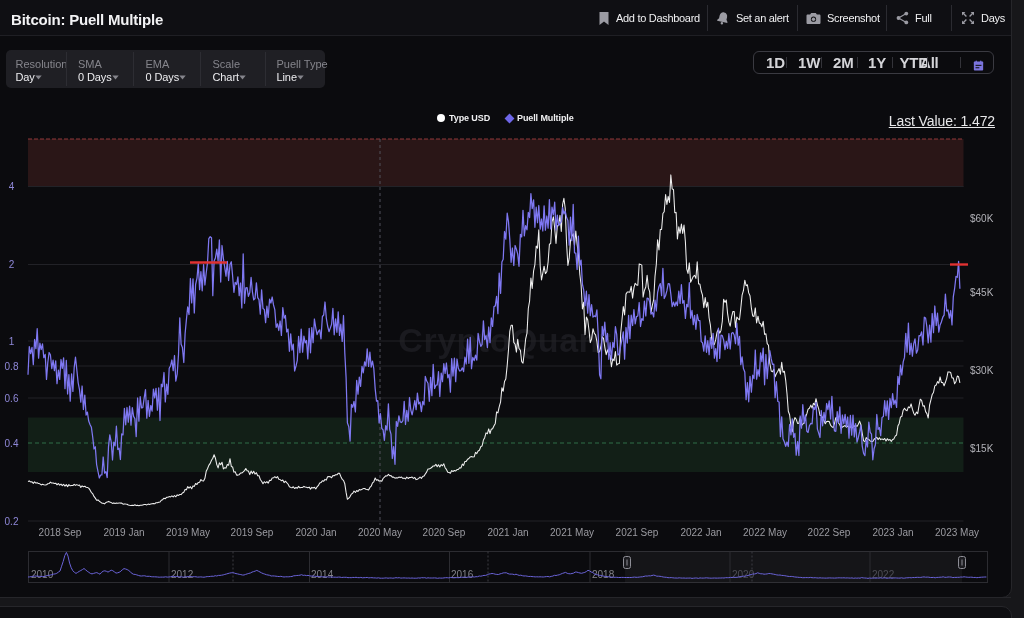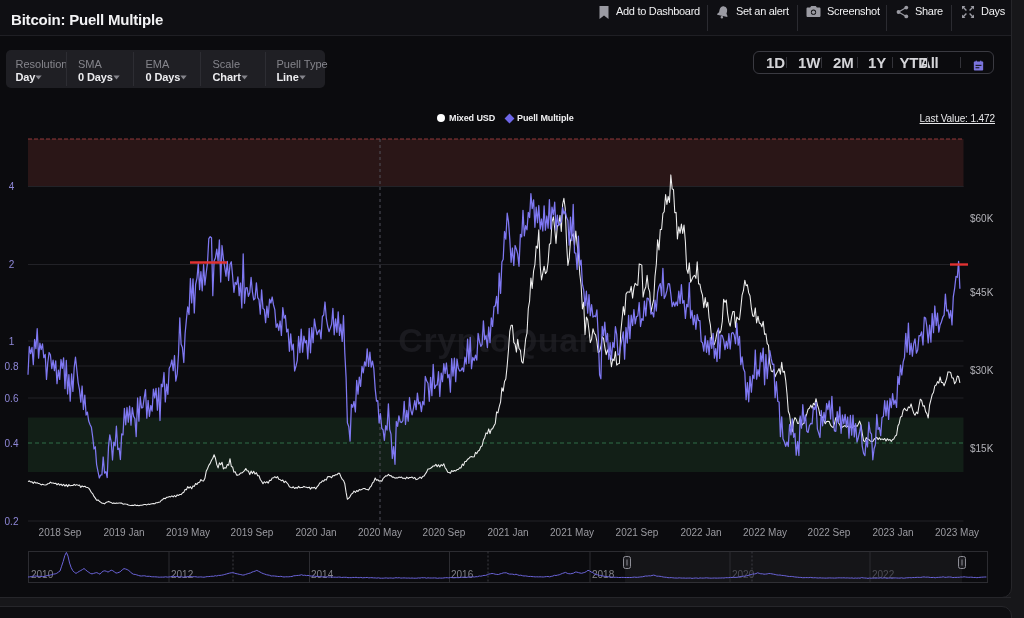--- a/index.html
+++ b/index.html
@@ -1,29 +1,29 @@
 <!DOCTYPE html>
 <html><head><meta charset="utf-8"><style>
 *{margin:0;padding:0;box-sizing:border-box}
 html,body{width:1024px;height:618px;background:#17171a;font-family:"Liberation Sans",sans-serif;overflow:hidden}
 .panel{position:absolute;left:-10px;top:-10px;width:1022px;height:608px;background:#0b0b0e;border:1px solid #26262a;border-radius:10px;overflow:hidden}
 .abs{position:absolute}
 .titlebar{position:absolute;left:0;top:0;width:1011px;height:36px;background:#0f0f13;border-bottom:1px solid #1f1f24}
 .title{position:absolute;left:11px;top:11px;font-size:15px;font-weight:700;color:#f2f2f4;letter-spacing:-0.2px}
-.tbtn{position:absolute;top:5px;height:26px;display:flex;align-items:flex-start;gap:6px;color:#f0f0f2;font-size:11px;font-weight:400;letter-spacing:-0.3px}
+.tbtn{position:absolute;top:5px;height:26px;display:flex;align-items:center;gap:6px;color:#f0f0f2;font-size:11px;font-weight:400;letter-spacing:-0.3px}
 .vsep{position:absolute;top:3px;height:26px;width:1px;background:#2b2b31}
 .toolpanel{position:absolute;left:16px;top:60px;width:319px;height:38px;background:#1f1f24;border-radius:5px}
 .tgl{position:absolute;font-size:11px;color:#85858c}
-.tgv{position:absolute;font-size:11px;font-weight:700;color:#ededf0;display:flex;align-items:center;letter-spacing:-0.1px}
+.tgv{position:absolute;font-size:11px;font-weight:400;color:#ededf0;display:flex;align-items:center;letter-spacing:-0.1px}
 .tsep{position:absolute;top:2px;height:34px;width:1px;background:#2d2d33}
 .rangebox{position:absolute;left:763px;top:61px;width:241px;height:23px;border:1px solid #3a3a41;border-radius:6px}
 .ritem{position:absolute;height:21px;display:flex;align-items:center;font-size:15px;font-weight:700;color:#d4d4d8;letter-spacing:-0.2px}
 .rsep{position:absolute;top:5px;height:11px;width:1px;background:#333339}
 .leg{position:absolute;font-size:9px;font-weight:700;color:#f0f0f2;display:flex;align-items:center;gap:4px;letter-spacing:-0.1px}
-.lastval{position:absolute;font-size:10px;font-weight:400;color:#e8e8ea;text-decoration:underline;letter-spacing:-0.1px}
+.lastval{position:absolute;font-size:14px;font-weight:400;color:#e8e8ea;text-decoration:underline;letter-spacing:-0.1px}
 </style></head><body>
 <div class="panel"></div>
 <div class="abs" style="left:-10px;top:606px;width:1022px;height:40px;background:#0e0e11;border:1px solid #26262a;border-radius:10px"></div>
 <div class="titlebar"></div>
 <div class="title" style="top:11px;left:11px">Bitcoin: Puell Multiple</div>
 <div class="tbtn" style="left:598px;top:5px">
     <svg width="12" height="15" viewBox="0 0 12 15">
       <path d="M1.5 1h9v13l-4.5-3.6L1.5 14z" fill="#9b9ba3"></path>
     </svg>
     <span>Add to Dashboard</span>
@@ -48,21 +48,21 @@
     <span>Screenshot</span>
   </div>
 <div class="vsep" style="left:886px;top:5px"></div>
 <div class="tbtn" style="left:896px;top:5px">
     <svg width="13" height="14" viewBox="0 0 13 14">
       <circle cx="2.5" cy="7" r="1.9" fill="#9b9ba3"></circle>
       <circle cx="10.3" cy="2.6" r="1.9" fill="#9b9ba3"></circle>
       <circle cx="10.3" cy="11.4" r="1.9" fill="#9b9ba3"></circle>
       <path d="M2.5 7l7.8-4.4M2.5 7l7.8 4.4" stroke="#9b9ba3" stroke-width="1.2" fill="none"></path>
     </svg>
-    <span>Share</span>
+    <span>Full</span>
   </div>
 <div class="vsep" style="left:951px;top:5px"></div>
 <div class="tbtn" style="left:961px;top:5px">
     <svg width="14" height="14" viewBox="0 0 14 14">
       <g stroke="#9b9ba3" stroke-width="1.4" fill="none">
         <path d="M5.4 5.4 1.8 1.8M8.6 5.4l3.6-3.6M5.4 8.6 1.8 12.2M8.6 8.6l3.6 3.6"></path>
       </g>
       <g fill="#9b9ba3">
         <path d="M1 1h3.4L1 4.4zM13 1v3.4L9.6 1zM1 13V9.6L4.4 13zM13 13H9.6L13 9.6z"></path>
       </g>
@@ -125,21 +125,21 @@
 <div class="abs" style="left:973px;top:57px"><svg width="11" height="11" viewBox="0 0 13 12">
       <path d="M1 2.6h11V11c0 .6-.4 1-1 1H2c-.6 0-1-.4-1-1z" fill="#7b74dd"></path>
       <rect x="1" y="1.4" width="11" height="2.4" rx="0.5" fill="#7b74dd"></rect>
       <rect x="3" y="0.2" width="1.6" height="2.4" rx="0.8" fill="#7b74dd"></rect>
       <rect x="8.4" y="0.2" width="1.6" height="2.4" rx="0.8" fill="#7b74dd"></rect>
       <rect x="3" y="5.2" width="7" height="1.3" fill="#17171b"></rect>
       <rect x="3" y="8" width="4.5" height="1.3" fill="#17171b"></rect>
     </svg></div>
 <div class="leg" style="left:437px;top:113px">
     <span style="width:8px;height:8px;border-radius:50%;background:#fff;display:inline-block"></span>
-    <span>Mixed USD</span>
+    <span>Type USD</span>
   </div>
 <div class="leg" style="left:506px;top:113px">
     <span style="width:7px;height:7px;background:#6e66e8;display:inline-block;transform:rotate(45deg)"></span>
     <span>Puell Multiple</span>
   </div>
 <div class="lastval" style="top:113px;right:29px">Last Value: 1.472</div>
 <svg width="1024" height="618" viewBox="0 0 1024 618" style="position:absolute;left:0;top:0">
 <rect x="28" y="139" width="935.5" height="48" fill="#2a1617"></rect>
 <rect x="28" y="417.5" width="935.5" height="54.5" fill="#121f17"></rect>
 <text x="505" y="352" font-family="Liberation Sans, sans-serif" font-size="34" font-weight="700" fill="#1a1a1f" text-anchor="middle" letter-spacing="0.5">CryptoQuant</text>

